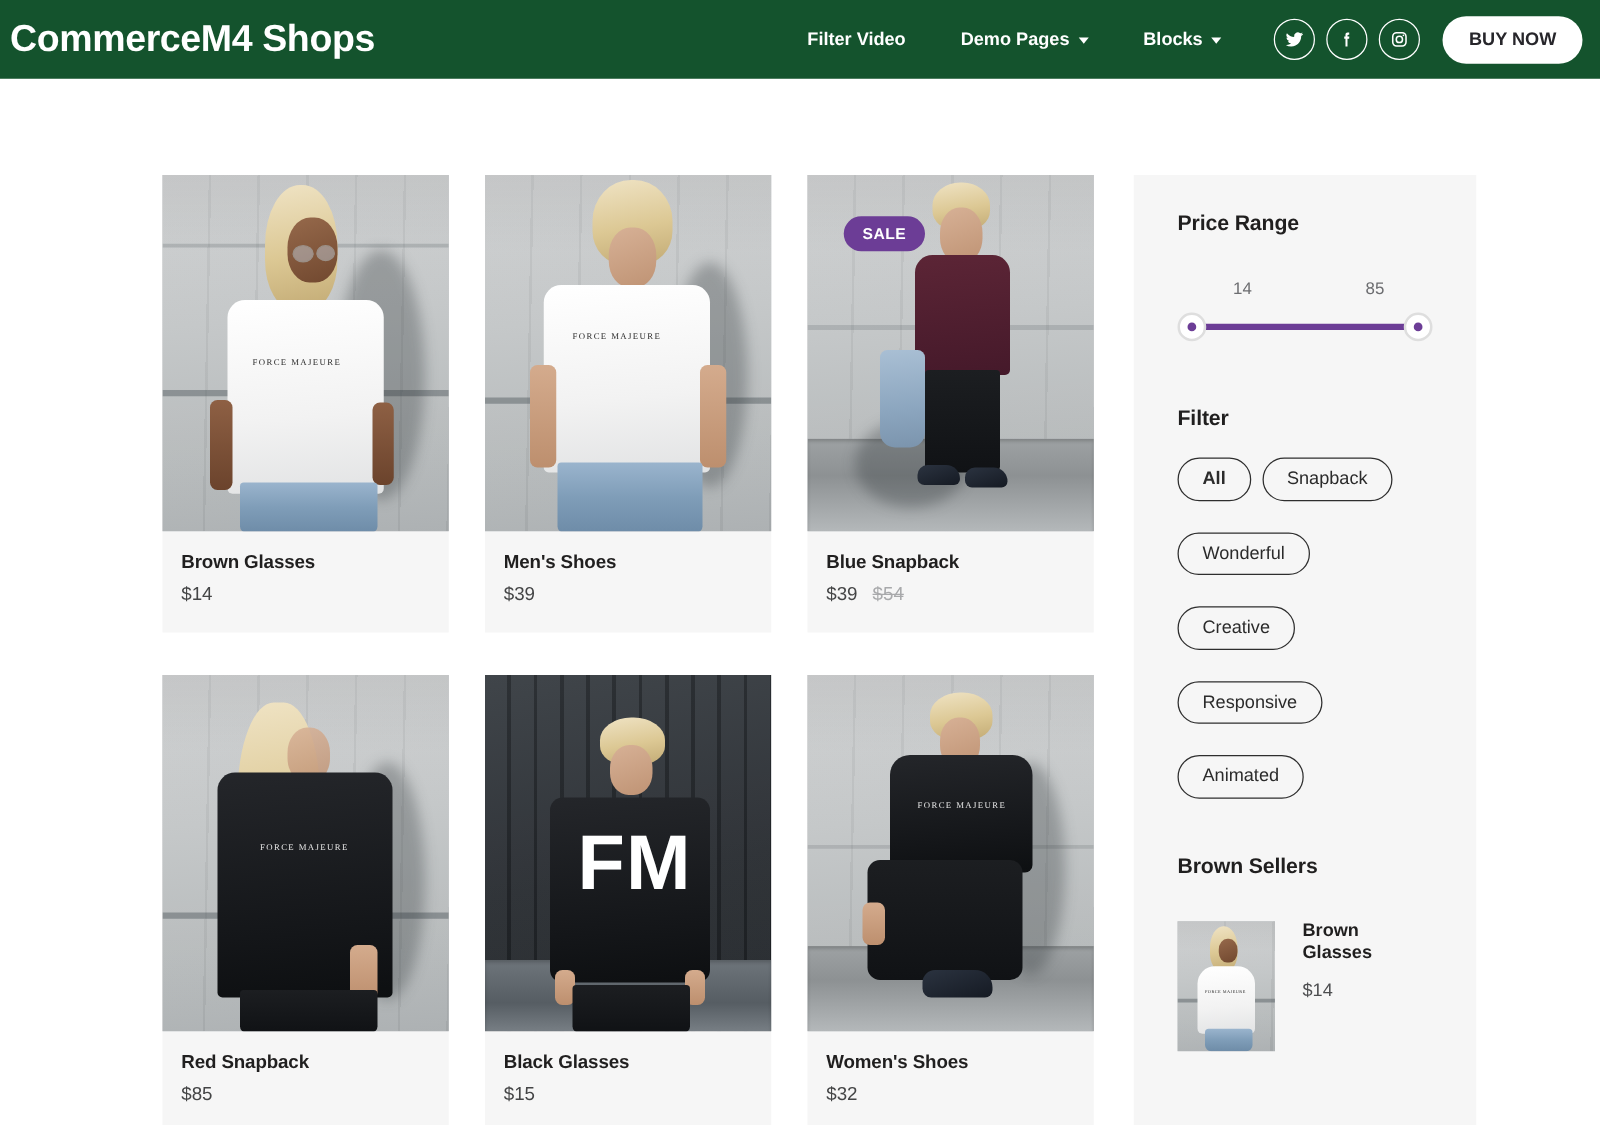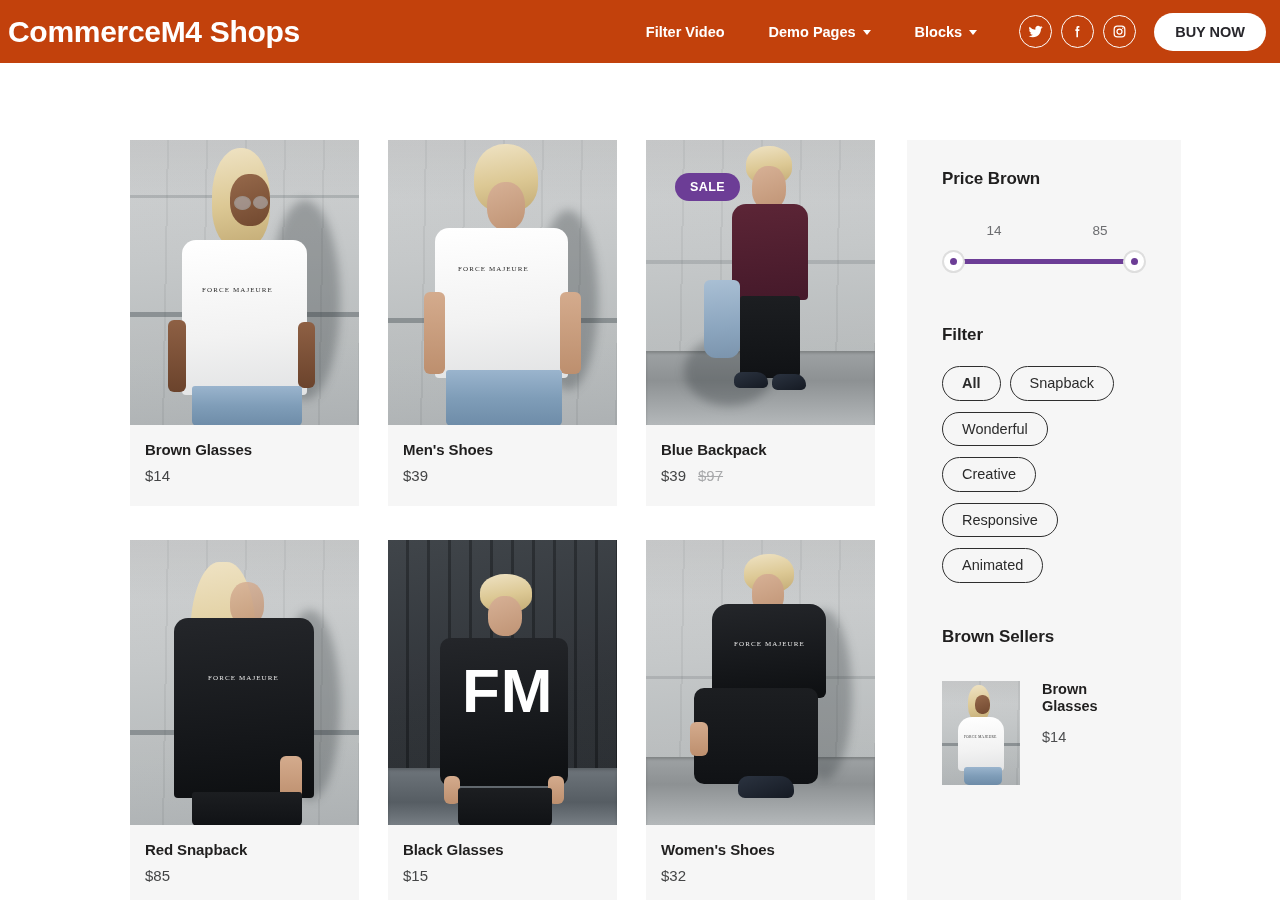--- a/index.html
+++ b/index.html
@@ -6,21 +6,21 @@
   html, body {
     width: 1280px; height: 900px;
     background: #ffffff;
     font-family: "Liberation Sans", "DejaVu Sans", sans-serif;
     overflow: hidden;
   }
 
   
   .header {
     height: 63px; width: 1280px;
-    background: #c2410c;
+    background: #14532d;
     display: flex; align-items: center;
     padding: 0 14px 0 8px;
   }
   .logo {
     color: #ffffff;
     font-size: 30px; font-weight: 700;
     letter-spacing: -0.3px;
     white-space: nowrap;
   }
   .nav {
@@ -239,21 +239,21 @@
     content: ""; width: 7px; height: 7px; border-radius: 50%;
     background: #6c3d96;
   }
   .knob.left { left: 0; }
   .knob.right { right: 0; }
 
   .filter-head { margin-top: 50px; }
   .chips {
     margin-top: 21px;
     display: flex; flex-wrap: wrap;
-    gap: 11px 9px;
+    gap: 25px 9px;
   }
   .chip {
     border: 1px solid #2e2e2e;
     border-radius: 20px;
     padding: 9px 19px;
     font-size: 14.5px;
     color: #2b2b2b;
     background: transparent;
     cursor: pointer;
     white-space: nowrap;
@@ -379,24 +379,24 @@
         <div class="shadow-blob" style="left:38px;top:196px;width:90px;height:70px;"></div>
         <div class="hair" style="left:100px;top:6px;width:46px;height:38px;"></div>
         <div class="head" style="left:106px;top:26px;width:34px;height:44px;"></div>
         <div class="torso maroon" style="left:86px;top:64px;width:76px;height:96px;"></div>
         <div class="legs black" style="left:94px;top:156px;width:60px;height:82px;"></div>
         <div class="bag" style="left:58px;top:140px;width:36px;height:78px;"></div>
         <div class="shoe" style="left:88px;top:232px;width:34px;height:16px;"></div>
         <div class="shoe" style="left:126px;top:234px;width:34px;height:16px;"></div>
       </div>
       <div class="card-body">
-        <div class="card-title">Blue Backpack</div>
+        <div class="card-title">Blue Snapback</div>
         <div class="price-row">
           <div class="price">$39</div>
-          <div class="price-old">$97</div>
+          <div class="price-old">$54</div>
         </div>
       </div>
     </div>
 
     <div class="card">
       <div class="card-img">
         <div class="wall"></div>
         <div class="wall-line" style="top:190px"></div>
         <div class="shadow-blob" style="left:150px;top:70px;width:60px;height:190px;"></div>
         <div class="hair" style="left:60px;top:22px;width:66px;height:170px;border-radius:44% 44% 30% 30%;"></div>
@@ -453,21 +453,21 @@
         <div class="price-row">
           <div class="price">$32</div>
         </div>
       </div>
     </div>
 
   </div>
 
   <aside class="sidebar">
 
-    <div class="side-h">Price Brown</div>
+    <div class="side-h">Price Range</div>
 
     <div class="slider-wrap">
       <div class="slider-vals">
         <span style="left:52px">14</span>
         <span style="left:158px">85</span>
       </div>
       <div class="slider-track"></div>
       <div class="knob left"></div>
       <div class="knob right"></div>
     </div>

